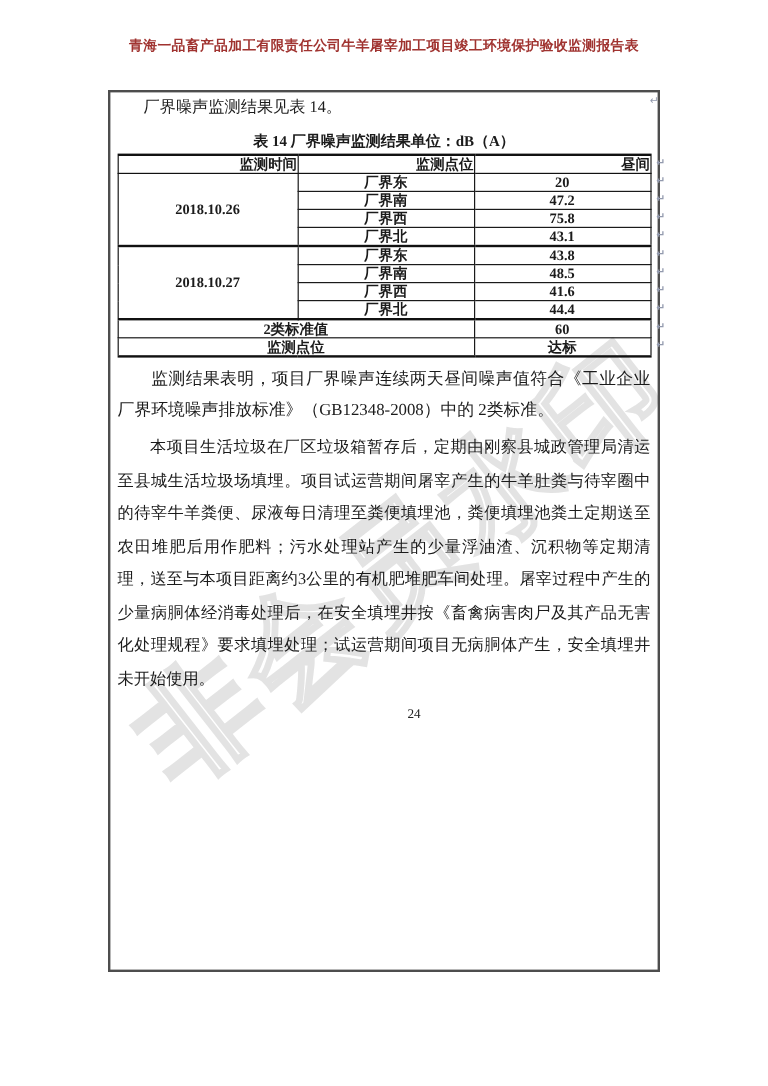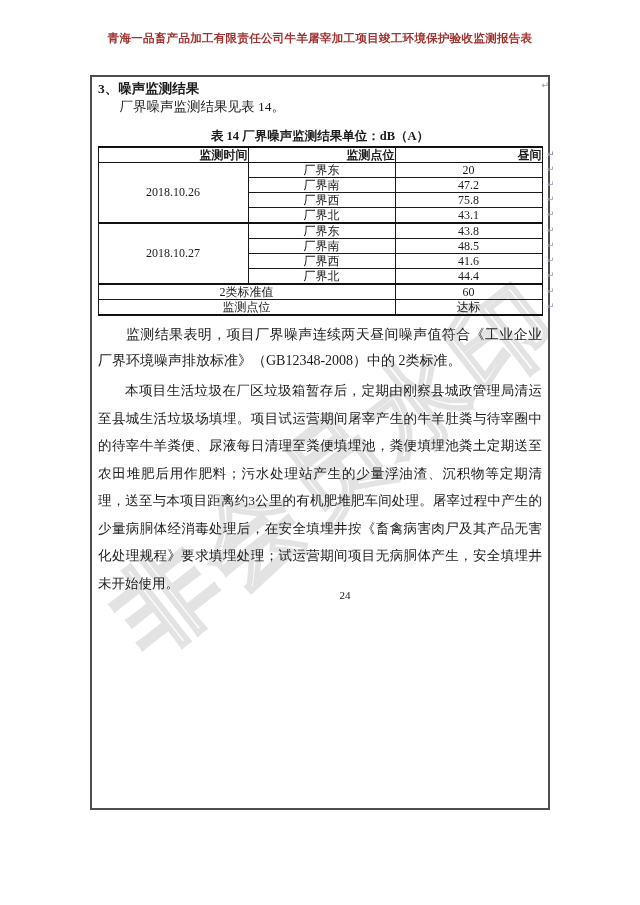--- a/index.html
+++ b/index.html
@@ -61,20 +61,21 @@
   table.noise td {
     border:1px solid #1a1a1a;
     height:14px;
     text-align:center;
     vertical-align:middle;
     font-size:12px;
     line-height:13px;
     padding:0;
     position:relative;
     overflow:visible;
+    font-weight:bold;
   }
   table.noise tr.thead td { font-weight:bold; border-top:2.5px solid #111; border-bottom:1.5px solid #111;text-align:right; }
   table.noise tr.block-start td { border-top:2px solid #111; }
   table.noise tr.std td   { border-top:2px solid #111; }
   table.noise tr.final td { border-bottom:2.5px solid #111; }
   .col-date  { width:150px; }
   .col-point { width:147px; }
   .col-day   { width:147px; }
 
   .pmark {
@@ -115,21 +116,20 @@
 
 <div class="page">
 
   <div class="doc-header">青海一品畜产品加工有限责任公司牛羊屠宰加工项目竣工环境保护验收监测报告表</div>
 
   <div class="watermark">非会员水印</div>
 
   <div class="content-box">
     <span class="box-top-mark">↵</span>
 
-    <div class="h-section">3、噪声监测结果</div>
     <div class="intro">厂界噪声监测结果见表 14。</div>
 
     <div class="tcaption">表 14 厂界噪声监测结果单位：dB（A）</div>
 
     <table class="noise">
       <colgroup>
           <col class="col-date">
           <col class="col-point">
           <col class="col-day">
         </colgroup>

